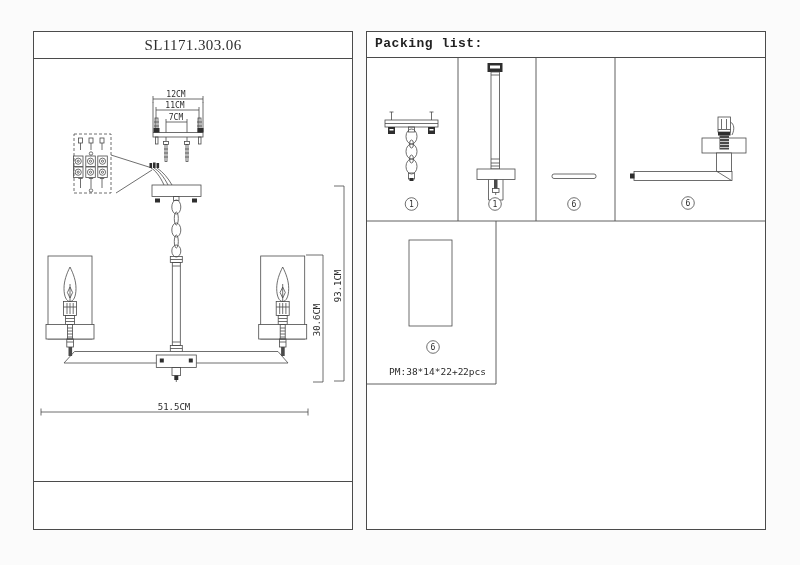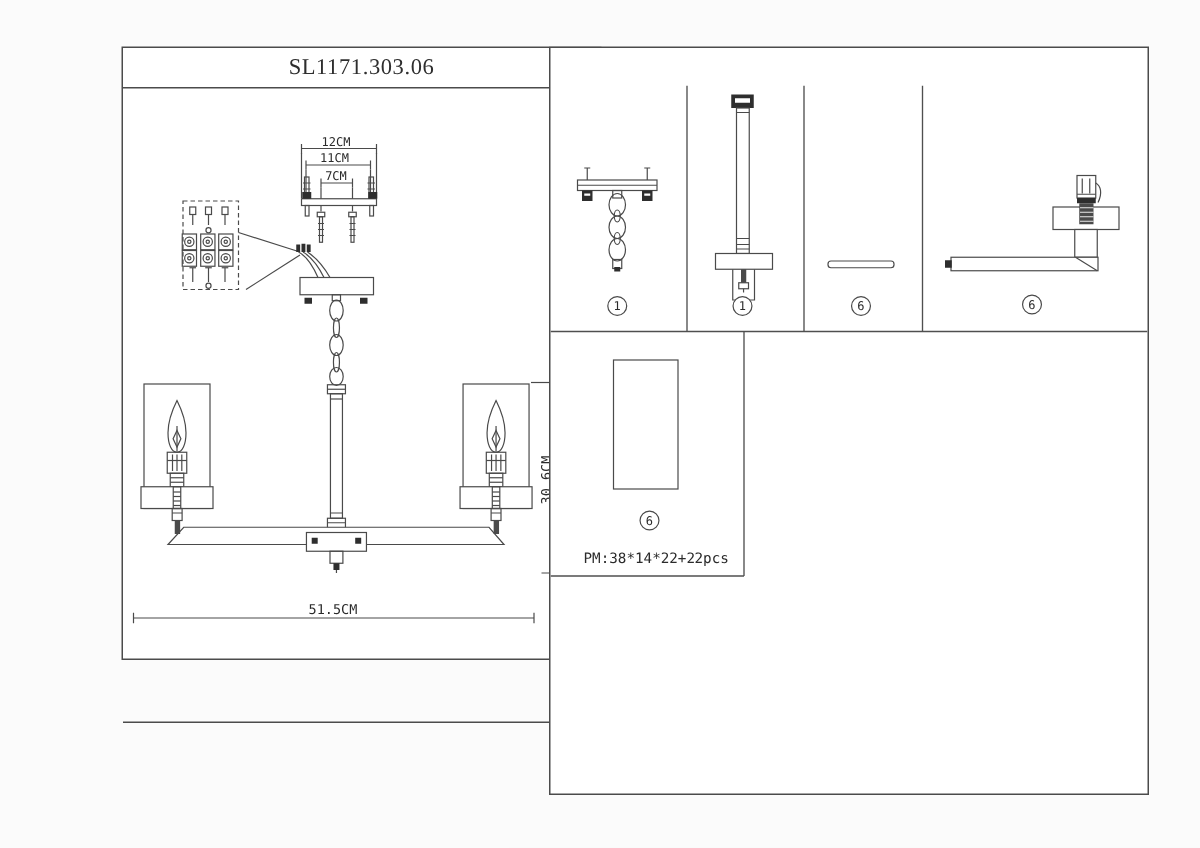--- a/index.html
+++ b/index.html
@@ -1,19 +1,19 @@
 <!DOCTYPE html>
 <html><head>
 <meta charset="utf-8">
 <style>
   html,body{margin:0;padding:0;background:#fafafa;}
   .stage{position:relative;width:800px;height:565px;background:#fbfbfb;overflow:hidden;
          font-family:"DejaVu Sans Mono",monospace;}
   .panel{position:absolute;box-sizing:border-box;background:#fff;border:1px solid #4b4b4b;}
-  .panel-left{left:33px;top:31px;width:320px;height:409px;margin-left:48px;}
+  .panel-left{left:33px;top:31px;width:320px;height:499px;}
   .panel-right{left:366px;top:31px;width:400px;height:499px;}
   .hdr-left{height:26px;line-height:26px;border-bottom:1px solid #4b4b4b;text-align:center;
             font-family:"Liberation Serif",serif;font-size:15px;letter-spacing:.4px;color:#2e2e2e;}
   .hdr-right{height:25px;line-height:24px;border-bottom:1px solid #4b4b4b;padding-left:8px;
              font-family:"Liberation Mono","DejaVu Sans Mono",monospace;font-weight:bold;
              font-size:13px;letter-spacing:.5px;color:#222;}
   .left-footer{position:absolute;left:0;right:0;top:449px;height:48px;border-top:1px solid #4b4b4b;}
   svg.draw{position:absolute;left:0;display:block;}
   .draw line,.draw rect,.draw ellipse,.draw path,.draw polygon,.draw circle{
       stroke:#4a4a4a;stroke-width:.8;fill:none;}
@@ -217,20 +217,23 @@
         <line x1="7" y1="350.5" x2="7" y2="357.5"></line>
         <line x1="274" y1="350.5" x2="274" y2="357.5"></line>
         <text class="t9" text-anchor="middle" x="140" y="351.5">51.5CM</text>
       </g>
     </svg>
 
     <div class="left-footer"></div>
   </section>
 
   <section class="panel panel-right">
+    <header class="hdr-right">
+      <span>Packing list:</span>
+    </header>
 
     <svg class="draw" style="top:25px" width="398" height="472" viewBox="0 0 398 472">
 
       <g>
         <line class="grid" x1="0" y1="164" x2="398" y2="164"></line>
         <line class="grid" x1="91" y1="0" x2="91" y2="164"></line>
         <line class="grid" x1="169" y1="0" x2="169" y2="164"></line>
         <line class="grid" x1="248" y1="0" x2="248" y2="164"></line>
         <line class="grid" x1="129" y1="164" x2="129" y2="327"></line>
         <line class="grid" x1="0" y1="327" x2="129" y2="327"></line>

